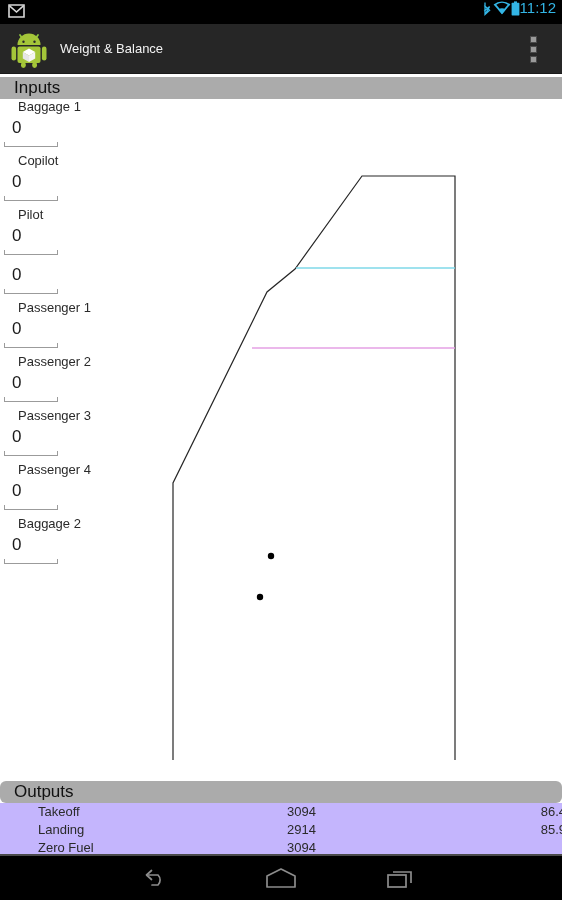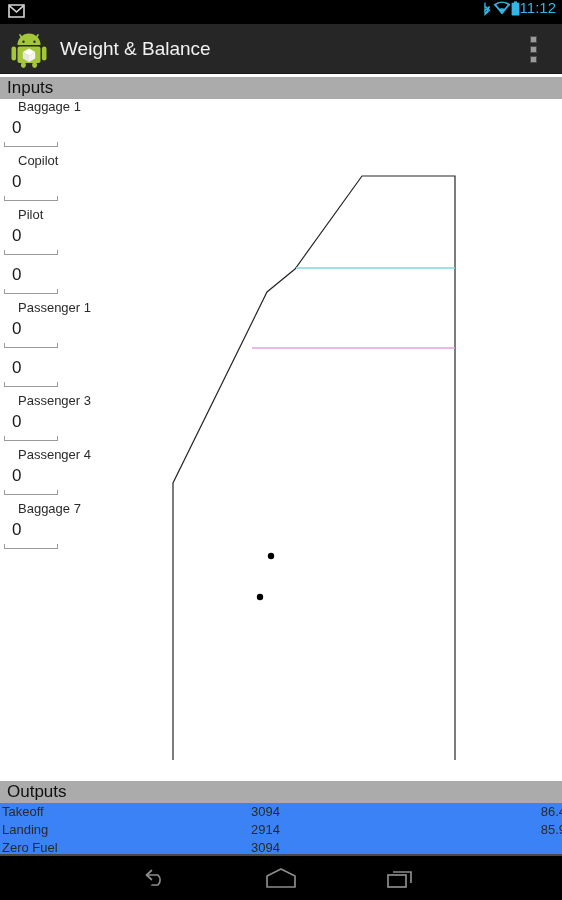--- a/index.html
+++ b/index.html
@@ -61,21 +61,21 @@
     position: absolute;
     left: 9px; top: 5px;
     width: 40px; height: 40px;
   }
   #app-title {
     position: absolute;
     left: 60px; top: 0;
     height: 42px;
     line-height: 50px;
     color: #f2f2f2;
-    font-size: 19px;
+    font-size: 13px;
   }
   #overflow {
     position: absolute;
     right: 14px; top: 0;
     width: 30px; height: 50px;
     display: flex;
     flex-direction: column;
     align-items: center;
     justify-content: center;
     gap: 3px;
@@ -92,25 +92,25 @@
   
   .section-head {
     position: absolute;
     left: 0;
     width: 562px;
     height: 22px;
     background: #ababab;
     color: #111111;
     font-size: 17px;
     line-height: 22px;
-    padding-left: 7px;
+    padding-left: 14px;
     box-sizing: border-box;
   }
   #inputs-head { top: 77px; }
-  #outputs-head { top: 781px; }
+  #outputs-head { top: 781px; border-radius: 6px; }
 
   
   #inputs {
     position: absolute;
     left: 0; top: 99px;
     width: 150px;
   }
   .field { position: relative; }
   .field-label {
     font-size: 13px;
@@ -150,21 +150,22 @@
   }
 
   
   #outputs {
     position: absolute;
     left: 0; top: 803px;
     width: 562px;
     height: 53px;
     border-bottom: 2px solid #4a4a4a;
     box-sizing: border-box;
-    background: #3b82f6;
+    background: #c4b5fd;
+    padding-left: 36px;
   }
   .out-row {
     position: relative;
     height: 18px;
     font-size: 13px;
     color: #2a2a2a;
   }
   .out-name {
     position: absolute;
     left: 2px; top: 0;
@@ -298,41 +299,42 @@
         </div>
       </div>
       <div class="field">
         <div class="field-label">Passenger 1</div>
         <div class="field-box">
           <div class="field-value">0</div>
           <div class="field-underline"></div>
         </div>
       </div>
       <div class="field">
+        <div class="field-label">Passenger 2</div>
         <div class="field-box">
           <div class="field-value">0</div>
           <div class="field-underline"></div>
         </div>
       </div>
       <div class="field">
         <div class="field-label">Passenger 3</div>
         <div class="field-box">
           <div class="field-value">0</div>
           <div class="field-underline"></div>
         </div>
       </div>
       <div class="field">
         <div class="field-label">Passenger 4</div>
         <div class="field-box">
           <div class="field-value">0</div>
           <div class="field-underline"></div>
         </div>
       </div>
       <div class="field">
-        <div class="field-label">Baggage 7</div>
+        <div class="field-label">Baggage 2</div>
         <div class="field-box">
           <div class="field-value">0</div>
           <div class="field-underline"></div>
         </div>
       </div>
     </div>
 
   <div id="outputs-head" class="section-head">Outputs</div>
   <div id="outputs">
       <div class="out-row">

